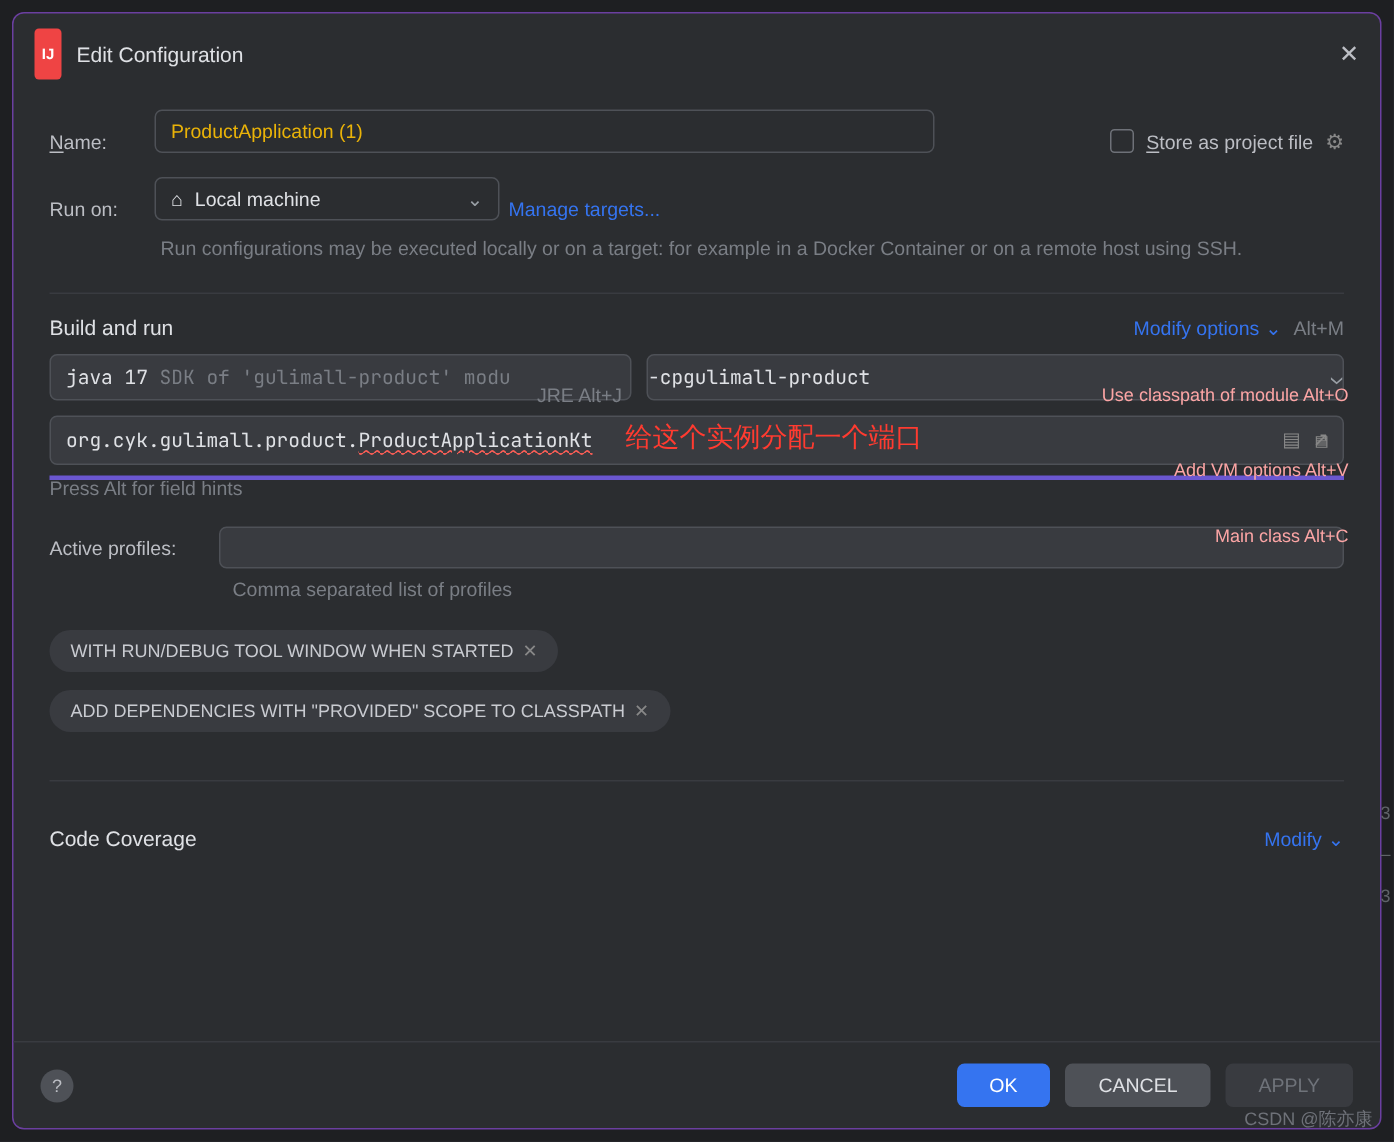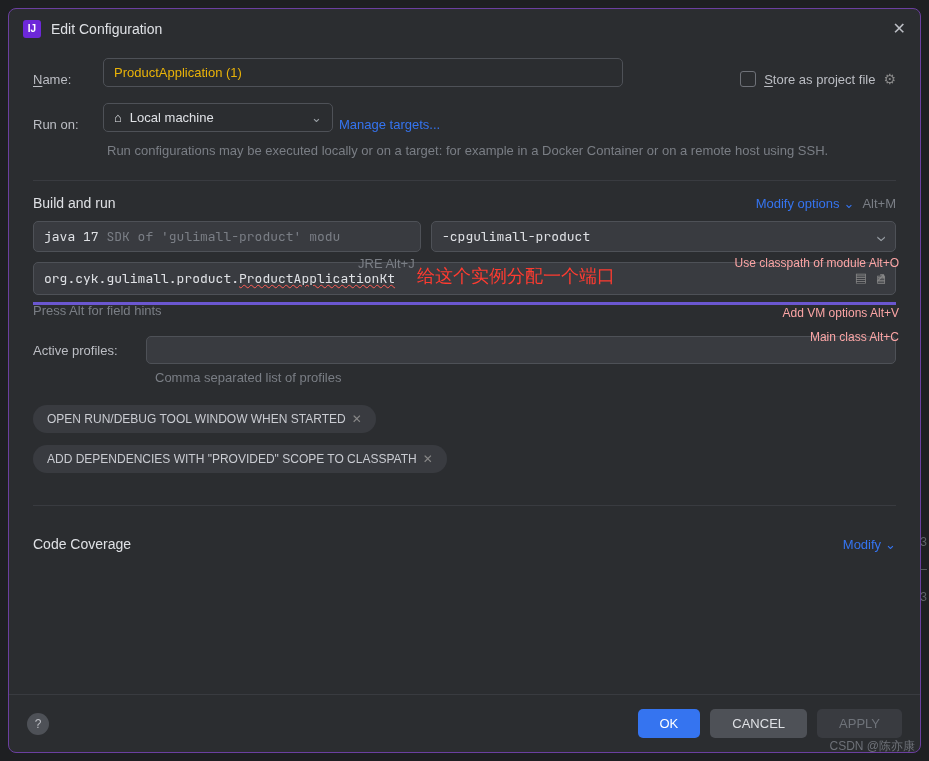--- a/index.html
+++ b/index.html
@@ -23,21 +23,21 @@
   flex-direction: column;
 }
 .titlebar {
   display: flex;
   align-items: center;
   padding: 10px 14px;
   gap: 10px;
 }
 .title { color: #dfe1e5; font-size: 14px; }
 .close-btn { margin-left: auto; color: #bcbec4; font-size: 16px; cursor: pointer; }
-.app-icon { width: 18px; height: 18px; background: #6d28d9; border-radius: 3px; display: inline-flex; align-items: center; justify-content: center; color: #fff; font-size: 10px; font-weight: bold; }
+.app-icon { width: 18px; height: 34px; background: #ef4444; border-radius: 3px; display: inline-flex; align-items: center; justify-content: center; color: #fff; font-size: 10px; font-weight: bold; }
 .content { padding: 10px 24px 0 24px; flex: 1; overflow: hidden; }
 .row { display: flex; align-items: flex-end; margin-bottom: 16px; gap: 6px; }
 .label { color: #bcbec4; min-width: 64px; }
 .under { text-decoration: underline; text-underline-offset: 2px; }
 .input-outline {
   background: #2b2d30;
   border: 1px solid #4e5157;
   border-radius: 5px;
   padding: 6px 10px;
   color: #eab308;
@@ -62,38 +62,38 @@
 .link { color: #3574f0; cursor: pointer; }
 .hint { color: #7a7e85; font-size: 13px; margin-left: 74px; line-height: 1.4; margin-top: -6px; margin-bottom: 20px; }
 .hr { border-top: 1px solid #393b40; margin: 8px 0 14px 0; }
 .section-head { display: flex; align-items: center; margin-bottom: 10px; }
 .section-title { font-size: 14px; color: #dfe1e5; }
 .modify-link { margin-left: auto; color: #3574f0; display: flex; align-items: center; gap: 4px; cursor: pointer; }
 .hint-right { color: #7a7e85; margin-left: 8px; }
 .floating-hints { position: absolute; right: 30px; color: #fca5a5; text-align: right; font-size: 12px; line-height: 1.5; }
 .fh1 { top: 254px; }
 .fh2 { top: 304px; }
-.fh3 { top: 328px; text-align: right; }
+.fh3 { top: 348px; text-align: right; }
 .build-row { display: flex; gap: 10px; margin-bottom: 10px; position: relative; }
 .jdk-box {
   background: #393b40;
   border: 1px solid #4e5157;
   border-radius: 5px;
   padding: 6px 10px;
   color: #dfe1e5;
   width: 388px;
   overflow: hidden;
   white-space: nowrap;
 }
 .jdk-box .dim { color: #7a7e85; }
 .cp-box {
   background: #393b40;
   border: 1px solid #4e5157;
   border-radius: 5px;
-  padding: 6px 10px;
+  padding: 6px 0;
   color: #dfe1e5;
   flex: 1;
   display: flex;
   align-items: center;
 }
 .mono { font-family: "JetBrains Mono", Menlo, Consolas, monospace; font-size: 13px; }
 .vm-box-wrap { position: relative; margin-bottom: 10px; }
 .vm-box {
   background: #393b40;
   border: 4px solid #ff3b30;
@@ -251,21 +251,21 @@
     <div class="field-hint">Press Alt for field hints</div>
 
     <div class="profiles-row">
       <span>Active profiles:</span>
       <div class="profiles-input"></div>
     </div>
     <div class="profiles-hint">Comma separated list of profiles</div>
 
     <div>
       <div class="chip">
-        <span>OPEN RUN/DEBUG TOOL WINDOW WHEN STARTED</span>
+        <span>WITH RUN/DEBUG TOOL WINDOW WHEN STARTED</span>
         <span class="chip-x">✕</span>
       </div>
     </div>
     <div>
       <div class="chip">
         <span>ADD DEPENDENCIES WITH "PROVIDED" SCOPE TO CLASSPATH</span>
         <span class="chip-x">✕</span>
       </div>
     </div>
 

